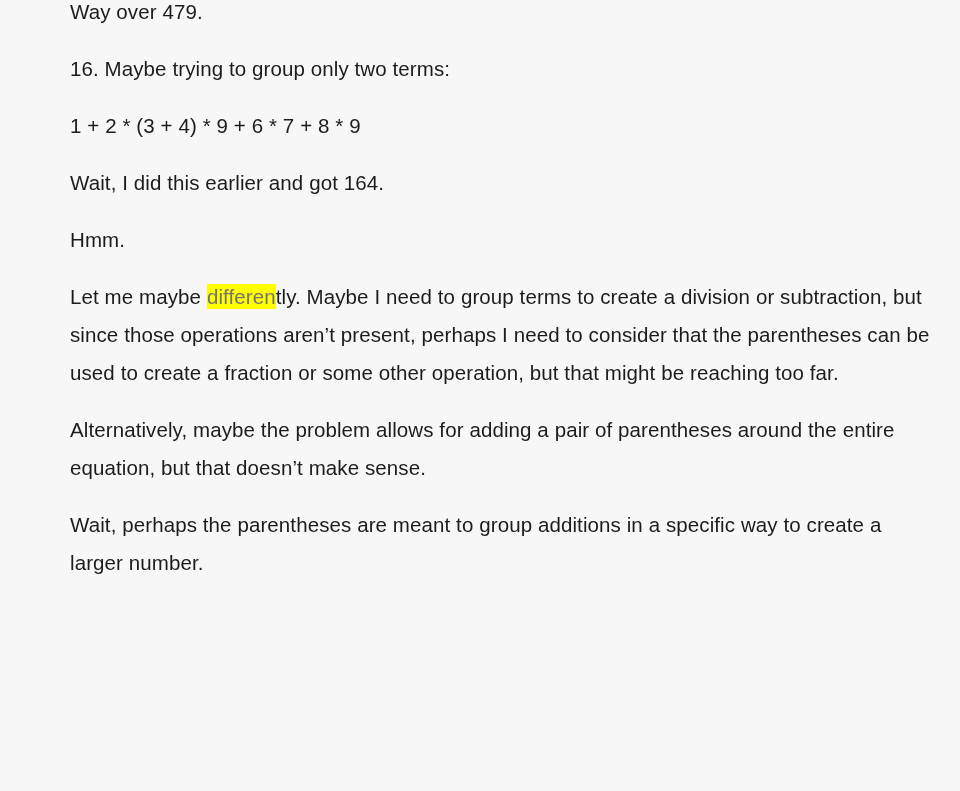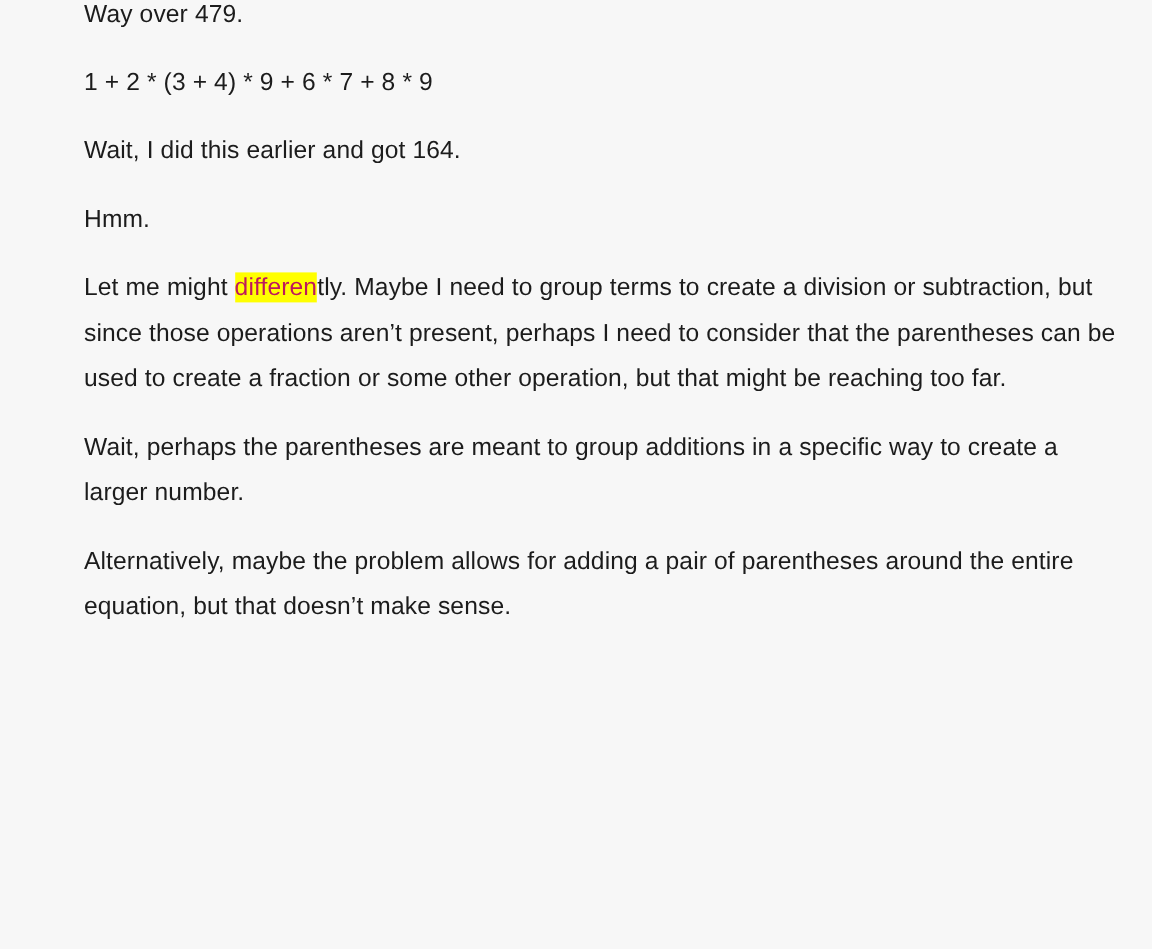--- a/index.html
+++ b/index.html
@@ -28,44 +28,45 @@
     color: #1c1c1c;
   }
   .para + .para {
     margin-top: 19px;
   }
   .first {
     margin-top: -7px;
   }
   .hl {
     background: #ffff00;
-    color: #be185d;
+    color: #737373;
     padding: 1px 0;
   }
   .last-clipped {
     margin-top: 19px;
   }
 </style>
 </head>
 <body>
 
 <div class="doc">
 
   <p class="para first">Way over 479.</p>
 
+  <p class="para">16. Maybe trying to group only two terms:</p>
 
   <p class="para">1 + 2 * (3 + 4) * 9 + 6 * 7 + 8 * 9</p>
 
   <p class="para">Wait, I did this earlier and got 164.</p>
 
   <p class="para">Hmm.</p>
 
-  <p class="para"><span>Let me might </span><span class="hl">differen</span><span>tly. Maybe I need to group terms to create a division or subtraction, but since those operations aren’t present, perhaps I need to consider that the parentheses can be used to create a fraction or some other operation, but that might be reaching too far.</span></p>
+  <p class="para"><span>Let me maybe </span><span class="hl">differen</span><span>tly. Maybe I need to group terms to create a division or subtraction, but since those operations aren’t present, perhaps I need to consider that the parentheses can be used to create a fraction or some other operation, but that might be reaching too far.</span></p>
+
+  <p class="para">Alternatively, maybe the problem allows for adding a pair of parentheses around the entire equation, but that doesn’t make sense.</p>
 
   <p class="para">Wait, perhaps the parentheses are meant to group additions in a specific way to create a larger number.</p>
-
-  <p class="para">Alternatively, maybe the problem allows for adding a pair of parentheses around the entire equation, but that doesn’t make sense.</p>
 
 
 
   <p class="para last-clipped"></p>
 
 </div>
 
 </body></html>

